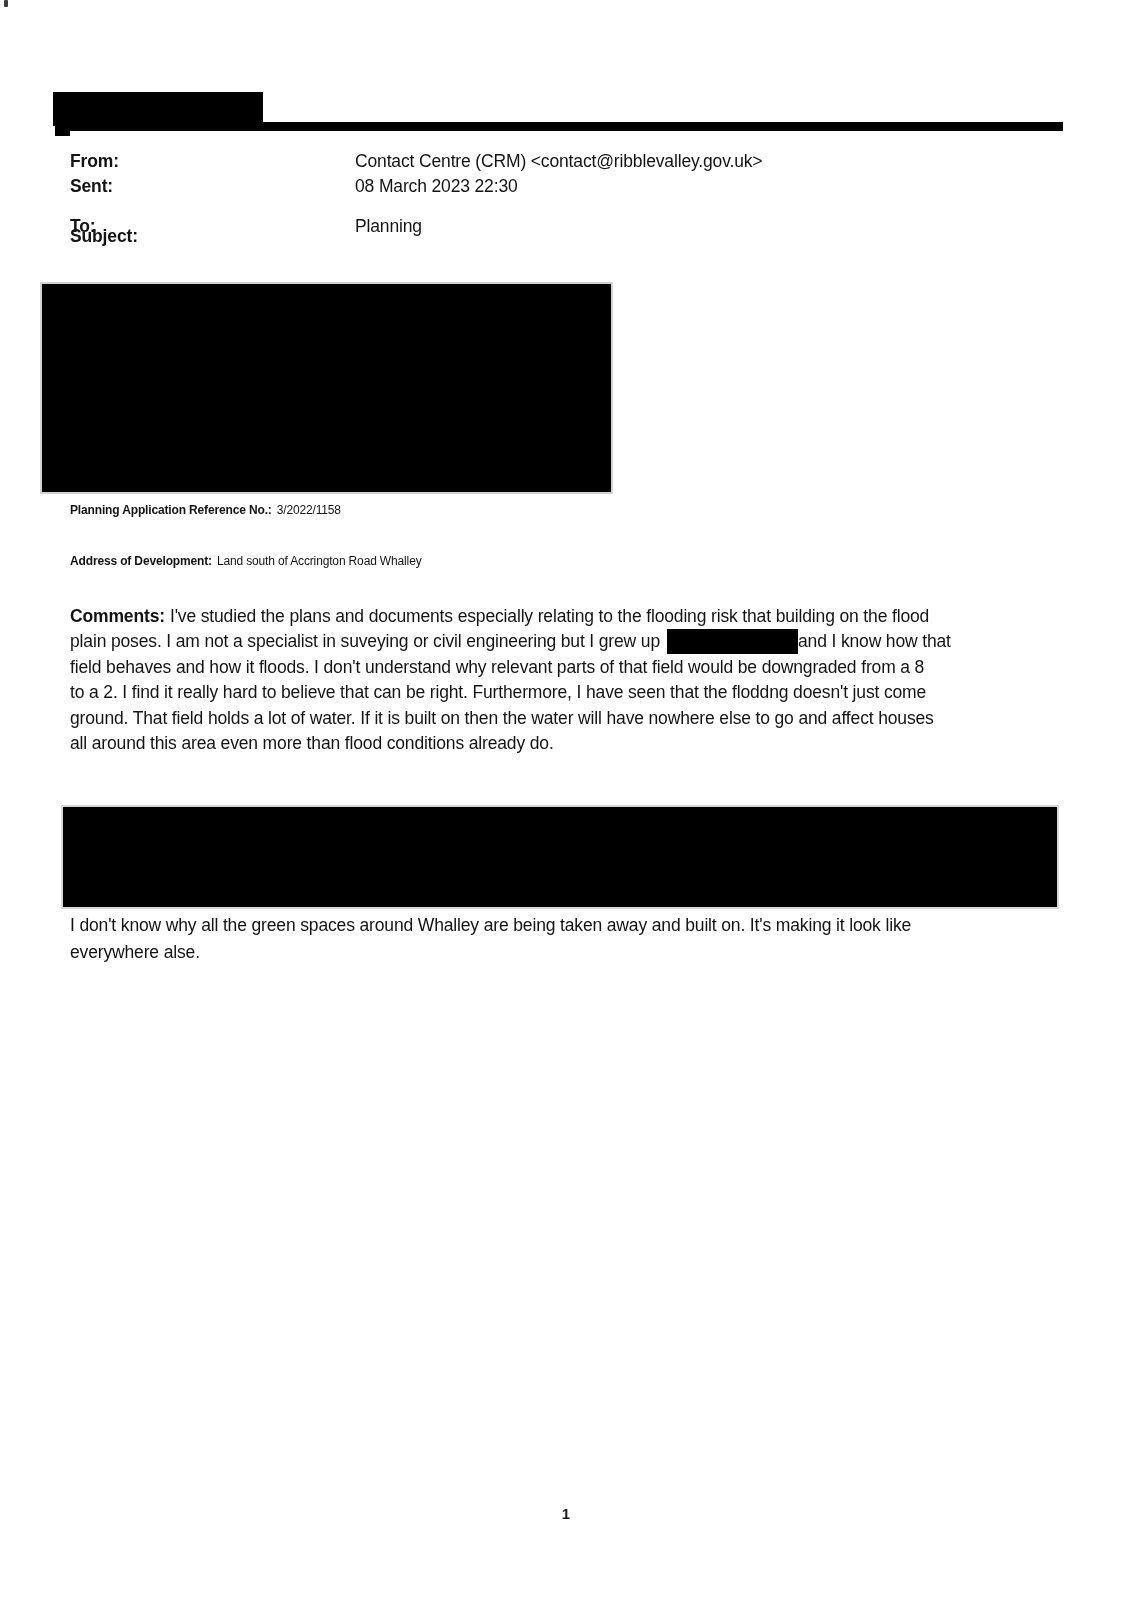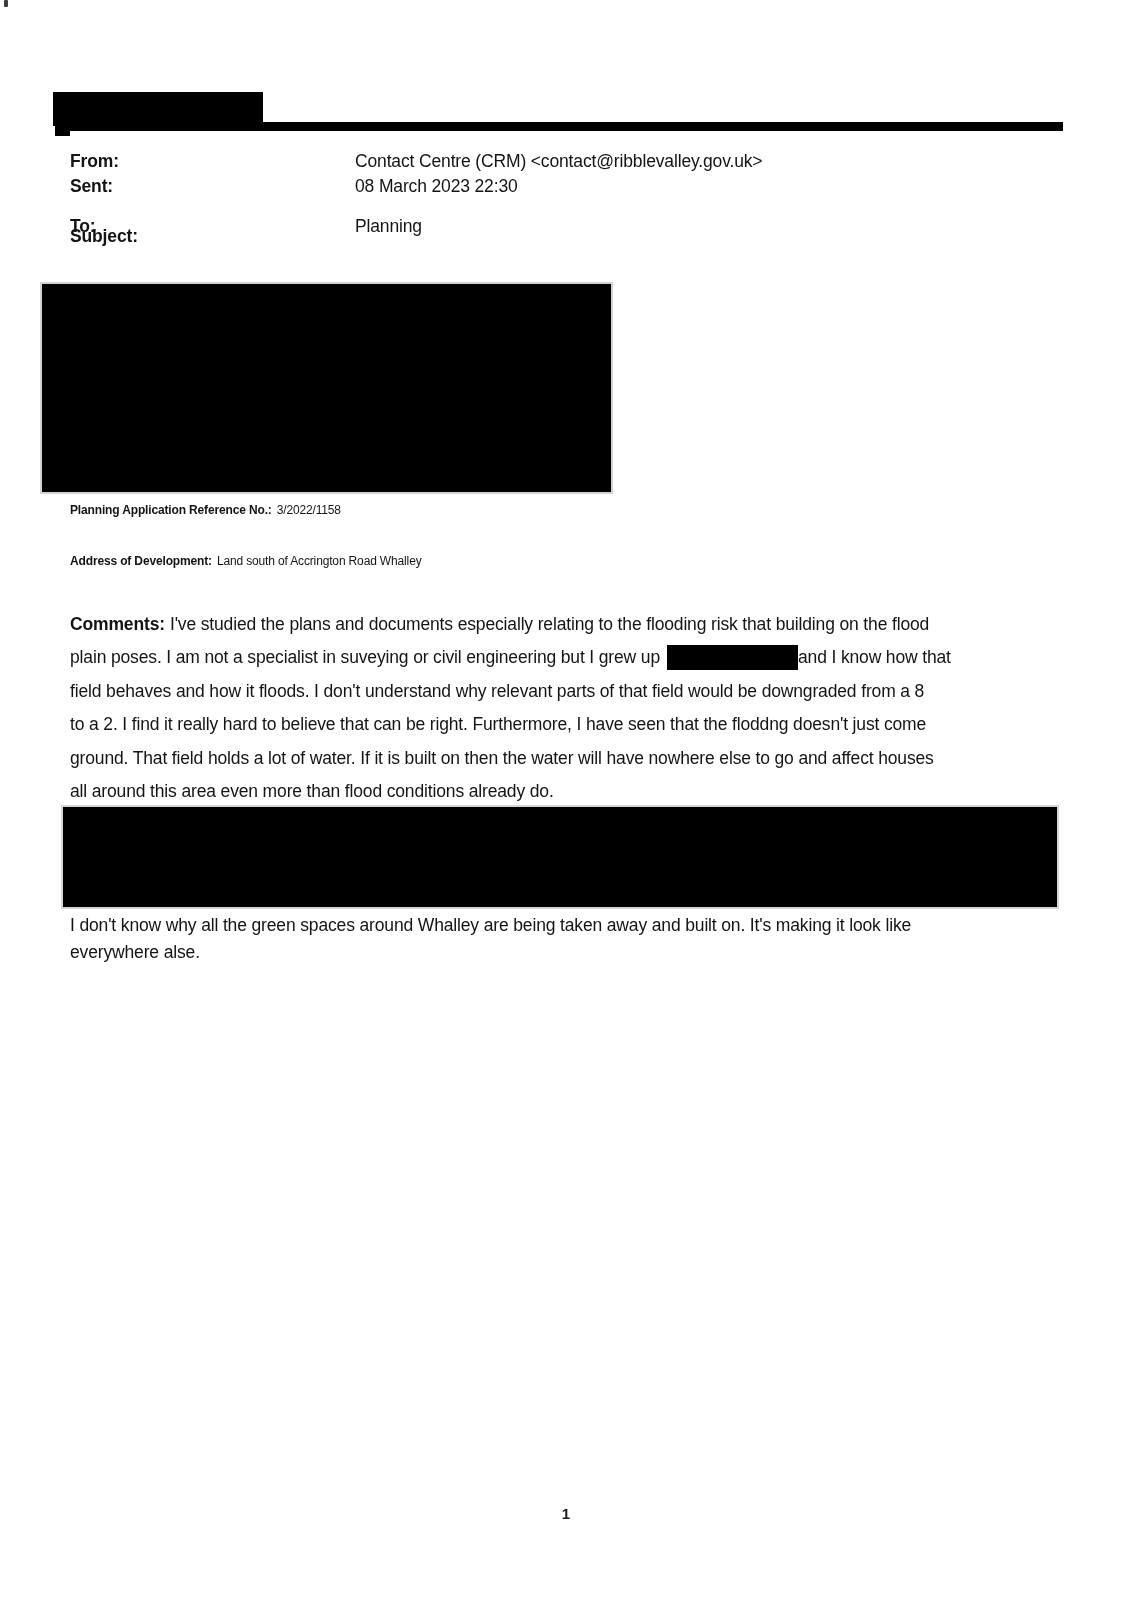--- a/index.html
+++ b/index.html
@@ -58,21 +58,21 @@
   .address-line { top: 554px; }
   .inline-label { font-weight: bold; margin-right: 5px; }
   .comments {
     position: absolute;
     left: 70px; top: 604px;
     width: 980px;
     font-size: 17.5px;
     letter-spacing: -0.15px;
     line-height: 25.4px;
   }
-  .comments .cline { white-space: nowrap; margin-top: 8px; }
+  .comments .cline { white-space: nowrap; }
   .closing {
     position: absolute;
     left: 70px; top: 912px;
     width: 980px;
     font-size: 17.5px;
     letter-spacing: -0.15px;
     line-height: 26.5px;
   }
   .closing .cline { white-space: nowrap; }
   

